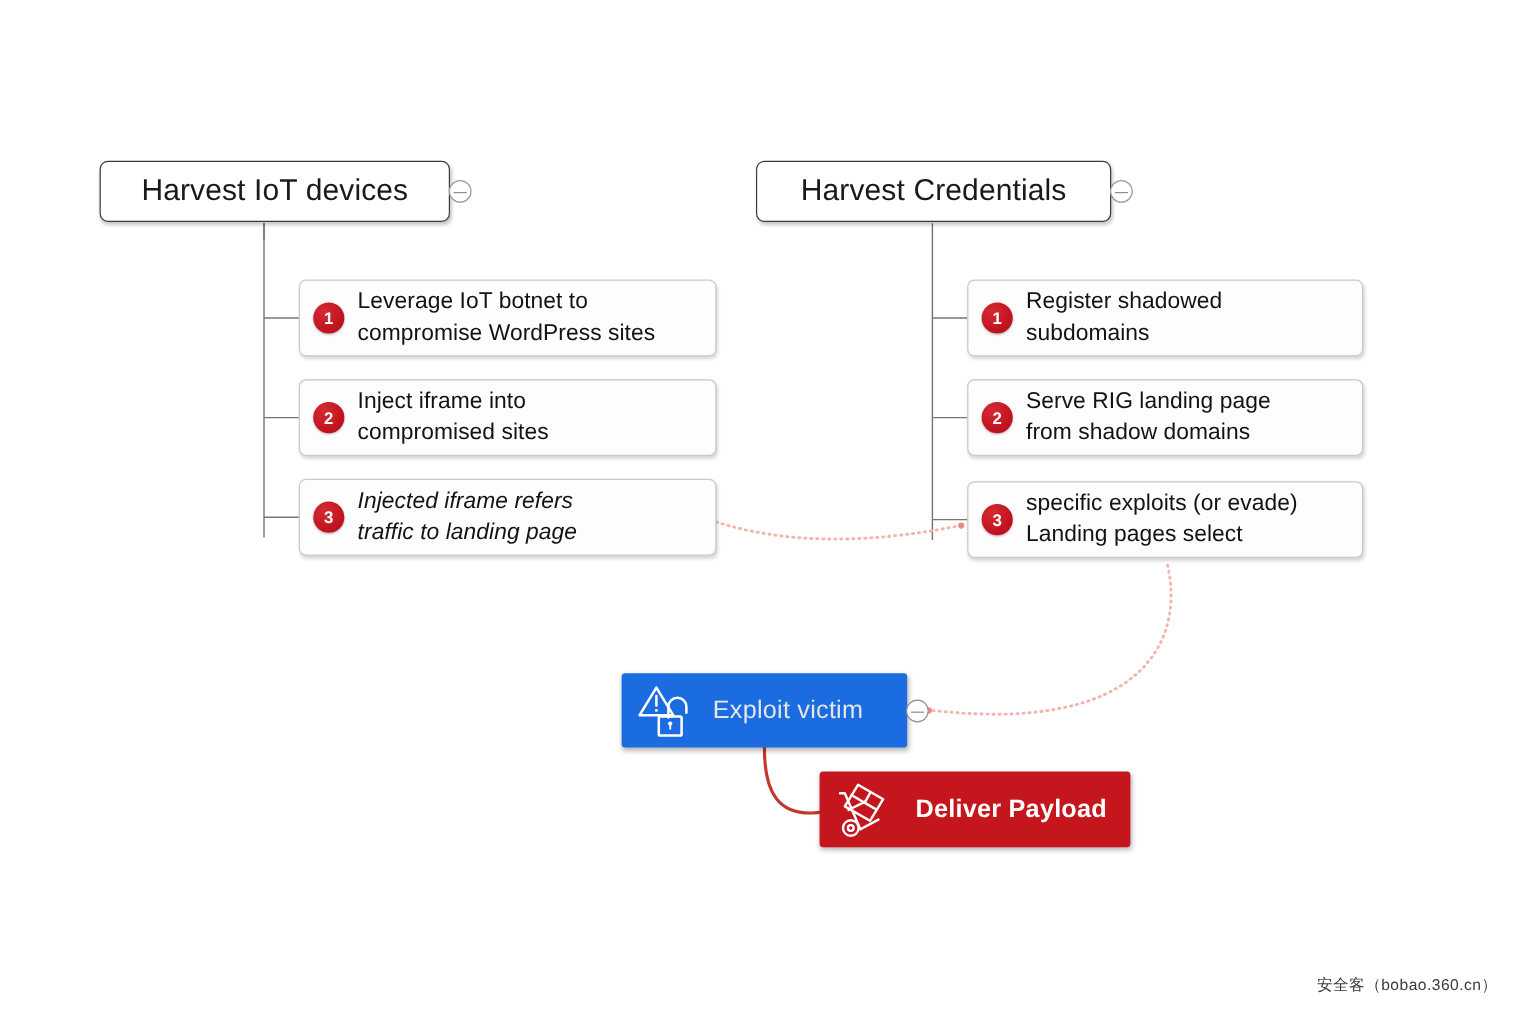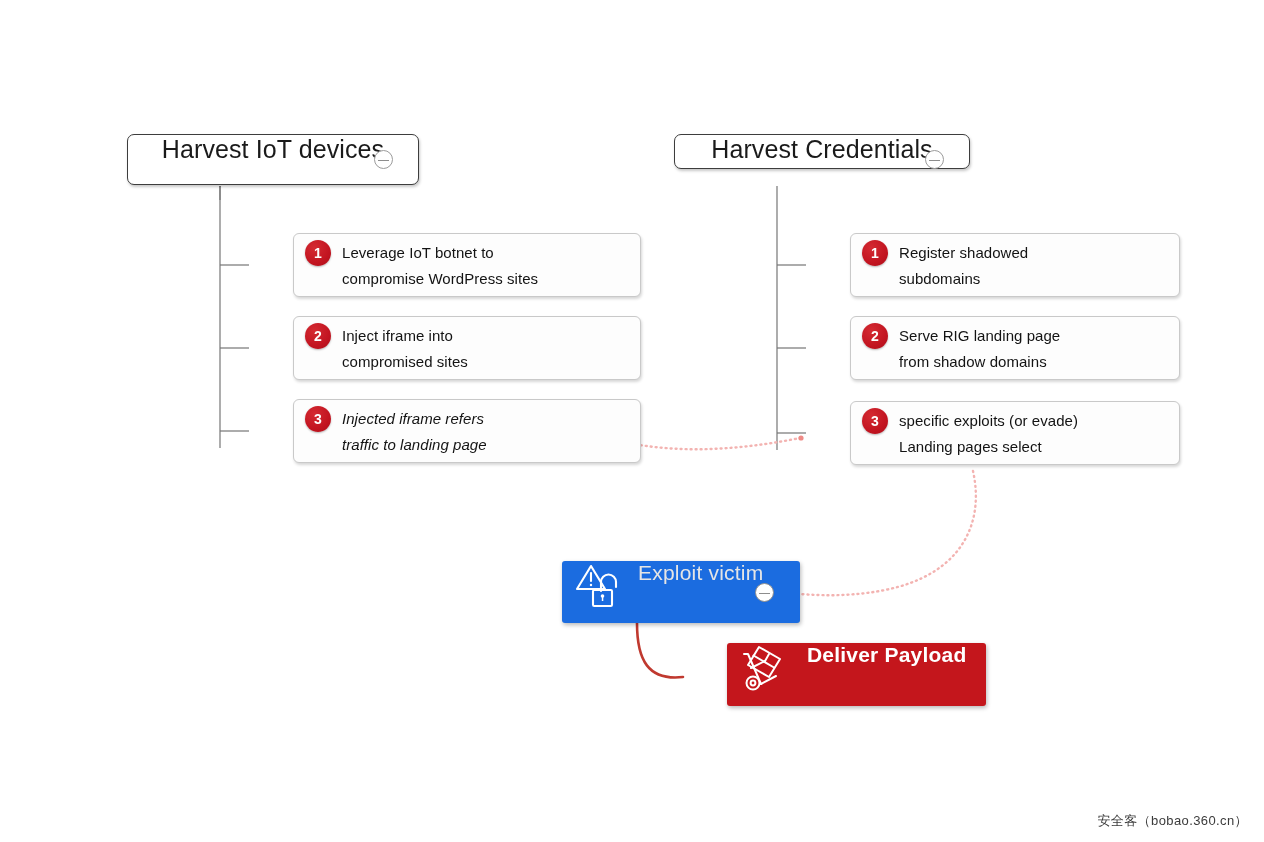--- a/index.html
+++ b/index.html
@@ -26,22 +26,21 @@
     top: 0;
     width: 1264px;
     height: 842px;
     pointer-events: none;
   }
   
   .node {
     position: absolute;
     box-sizing: border-box;
     display: flex;
-    align-items: flex-start;
-    margin-left: 44px;
+    align-items: center;
   }
   
   .root-node {
     background: #ffffff;
     border: 1px solid #3d3d3d;
     border-radius: 7px;
     justify-content: center;
     box-shadow: 1px 2px 3px rgba(0,0,0,0.22);
   }
   .root-label {
@@ -68,21 +67,21 @@
     color: #ffffff;
     font-size: 14px;
     font-weight: 700;
     display: flex;
     align-items: center;
     justify-content: center;
     margin-right: 11px;
     box-shadow: 0 1px 2px rgba(0,0,0,0.28);
   }
   .child-text {
-    font-size: 15px;
+    font-size: 19px;
     line-height: 26px;
     color: #131313;
     letter-spacing: 0.05px;
   }
   .child-text.italic {
     font-style: italic;
   }
   
   .blue-node {
     background: #1b6ce0;
@@ -186,21 +185,21 @@
     <g fill="none">
       <path d="M637 623 C 637 660, 648 681, 683 677" stroke="#c0392f" stroke-width="2.6" stroke-linecap="round"></path>
     </g>
   </svg>
 
   <div class="node root-node" style="left:83px; top:134px; width:292px; height:51px;">
     <span class="root-label">Harvest IoT devices</span>
   </div>
   <div class="toggle" style="left:374px; top:150px;"></div>
 
-  <div class="node root-node" style="left:630px; top:134px; width:296px; height:35px;">
+  <div class="node root-node" style="left:630px; top:134px; width:296px; height:51px;">
     <span class="root-label">Harvest Credentials</span>
   </div>
   <div class="toggle" style="left:925px; top:150px;"></div>
 
   <div class="node child-node" style="left:249px; top:233px; width:348px; height:64px;">
     <div class="badge">1</div>
     <div class="child-text">
       <div>Leverage IoT botnet to</div>
       <div>compromise WordPress sites</div>
     </div>

